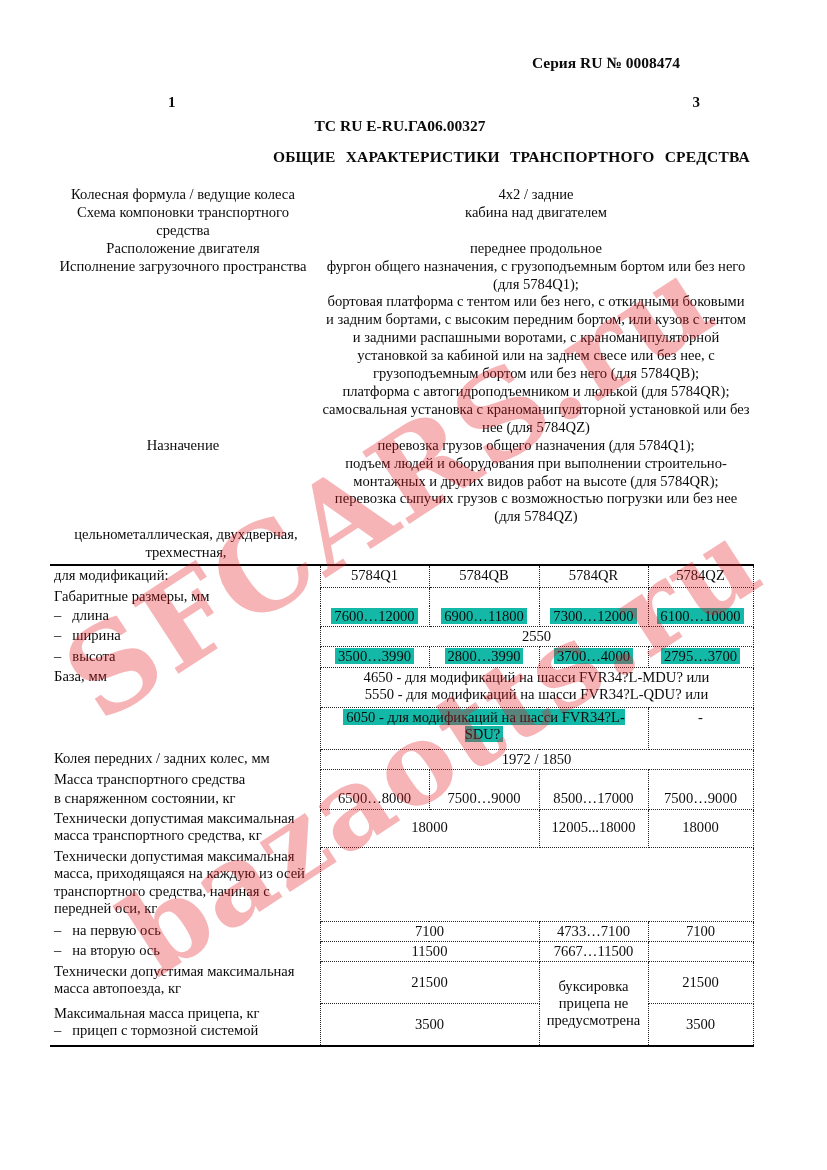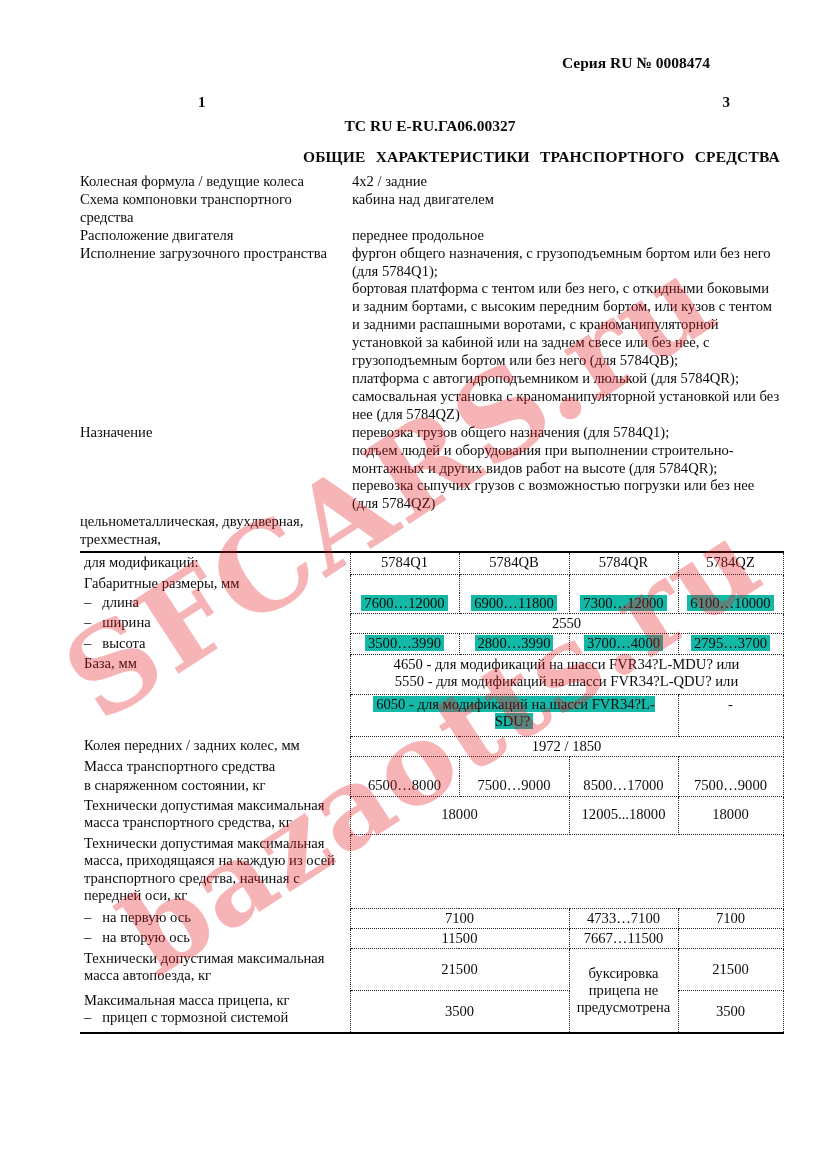--- a/index.html
+++ b/index.html
@@ -5,40 +5,40 @@
   html,body{margin:0;padding:0;background:#e8e8e8;}
   .page{
     position:relative;
     width:827px;height:1170px;
     background:#ffffff;
     font-family:"Liberation Serif", serif;
     color:#0b0b0b;
     overflow:hidden;
     margin:0 auto;
   }
-  .content{position:absolute;left:80px;top:0;width:700px;}
+  .content{position:absolute;left:50px;top:0;width:700px;}
   .series{
     margin-top:54px;
     text-align:right;
     padding-right:70px;
     font-weight:bold;
     font-size:15.5px;
   }
   .pagenums{position:relative;height:20px;margin-top:22px;font-weight:bold;font-size:15px;}
   .pagenum-left{position:absolute;left:118px;}
   .pagenum-right{position:absolute;right:50px;}
   .approval{
     text-align:center;font-weight:bold;font-size:15.5px;margin-top:3px;
   }
   .doc-title{
     text-align:right;font-weight:bold;font-size:15.5px;margin-top:13px;
     word-spacing:6px;letter-spacing:0.2px;
   }
   
-  .specs{margin-top:7px;font-size:14.6px;line-height:17.9px;}
+  .specs{margin-top:20px;font-size:14.6px;line-height:17.9px;text-align:center;}
   .spec-row{display:grid;grid-template-columns:272px 1fr;}
   .spec-label{padding-right:6px;}
   .spec-value p{margin:0;}
   
   table.mods{
     border-collapse:collapse;
     table-layout:fixed;
     width:703px;
     margin-top:2px;
     border-top:2px solid #000;

